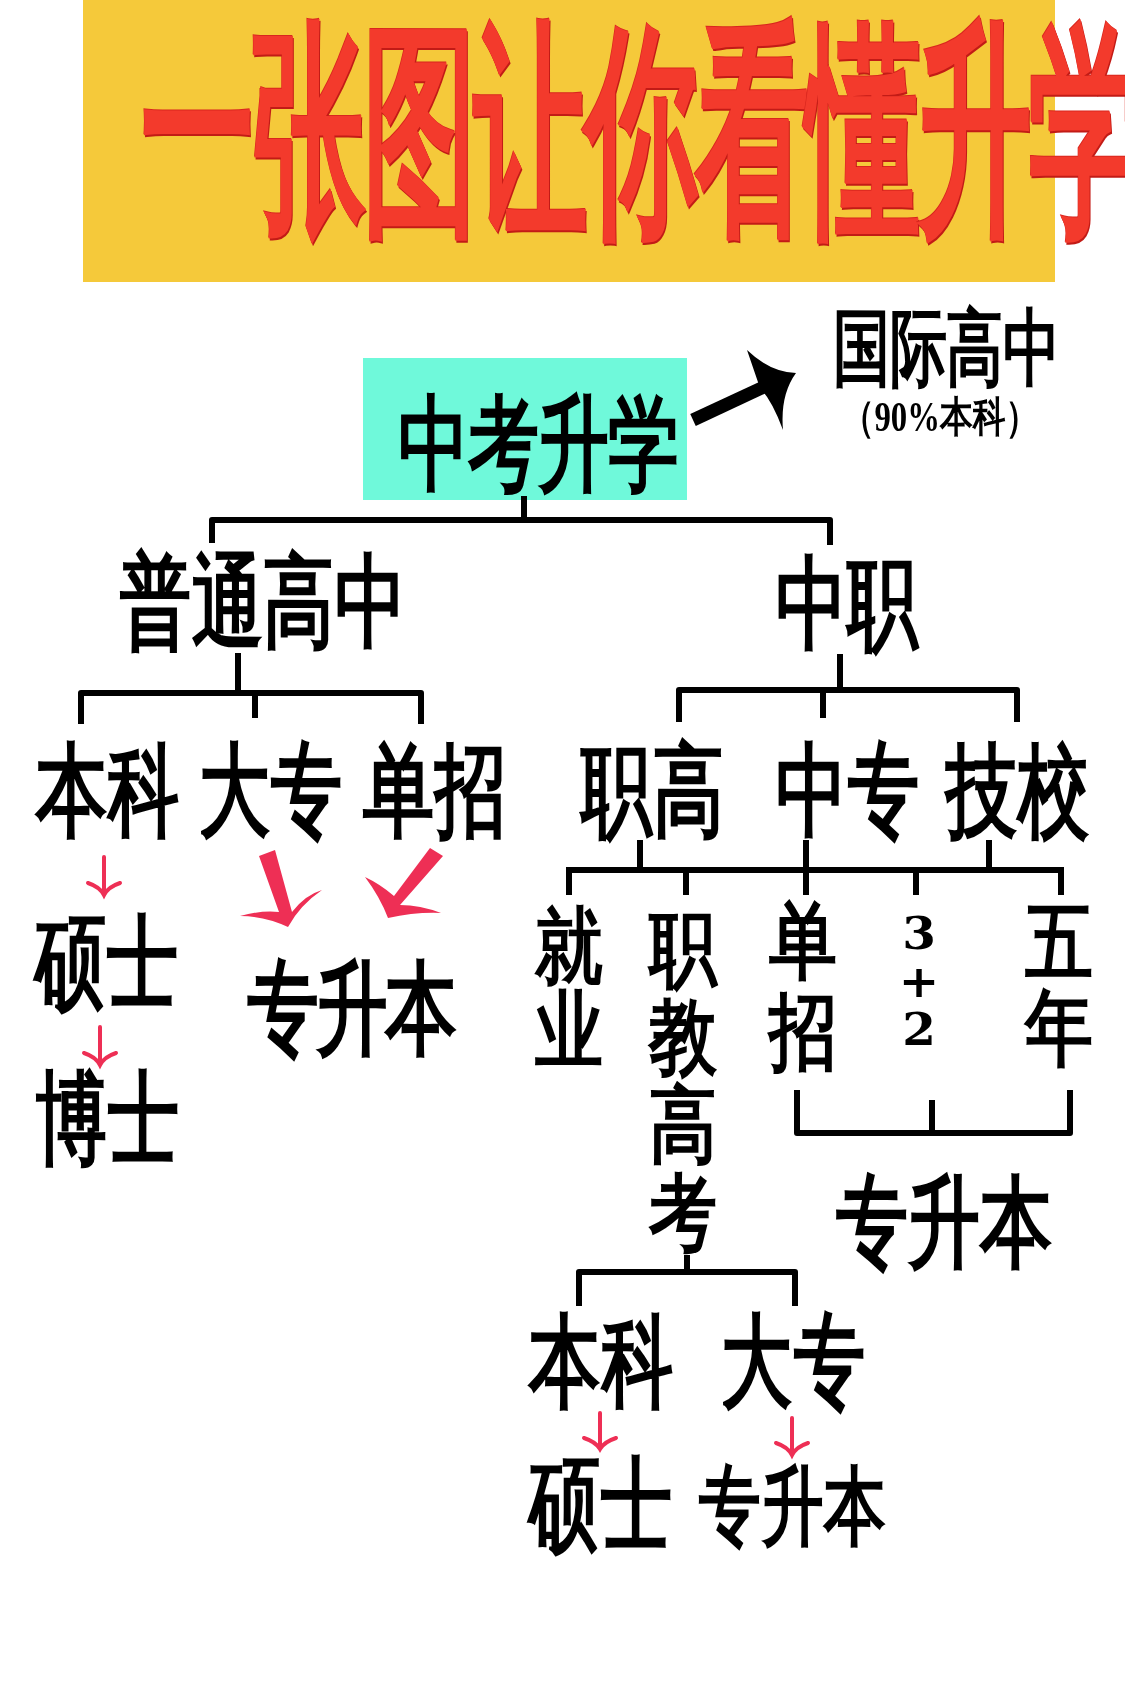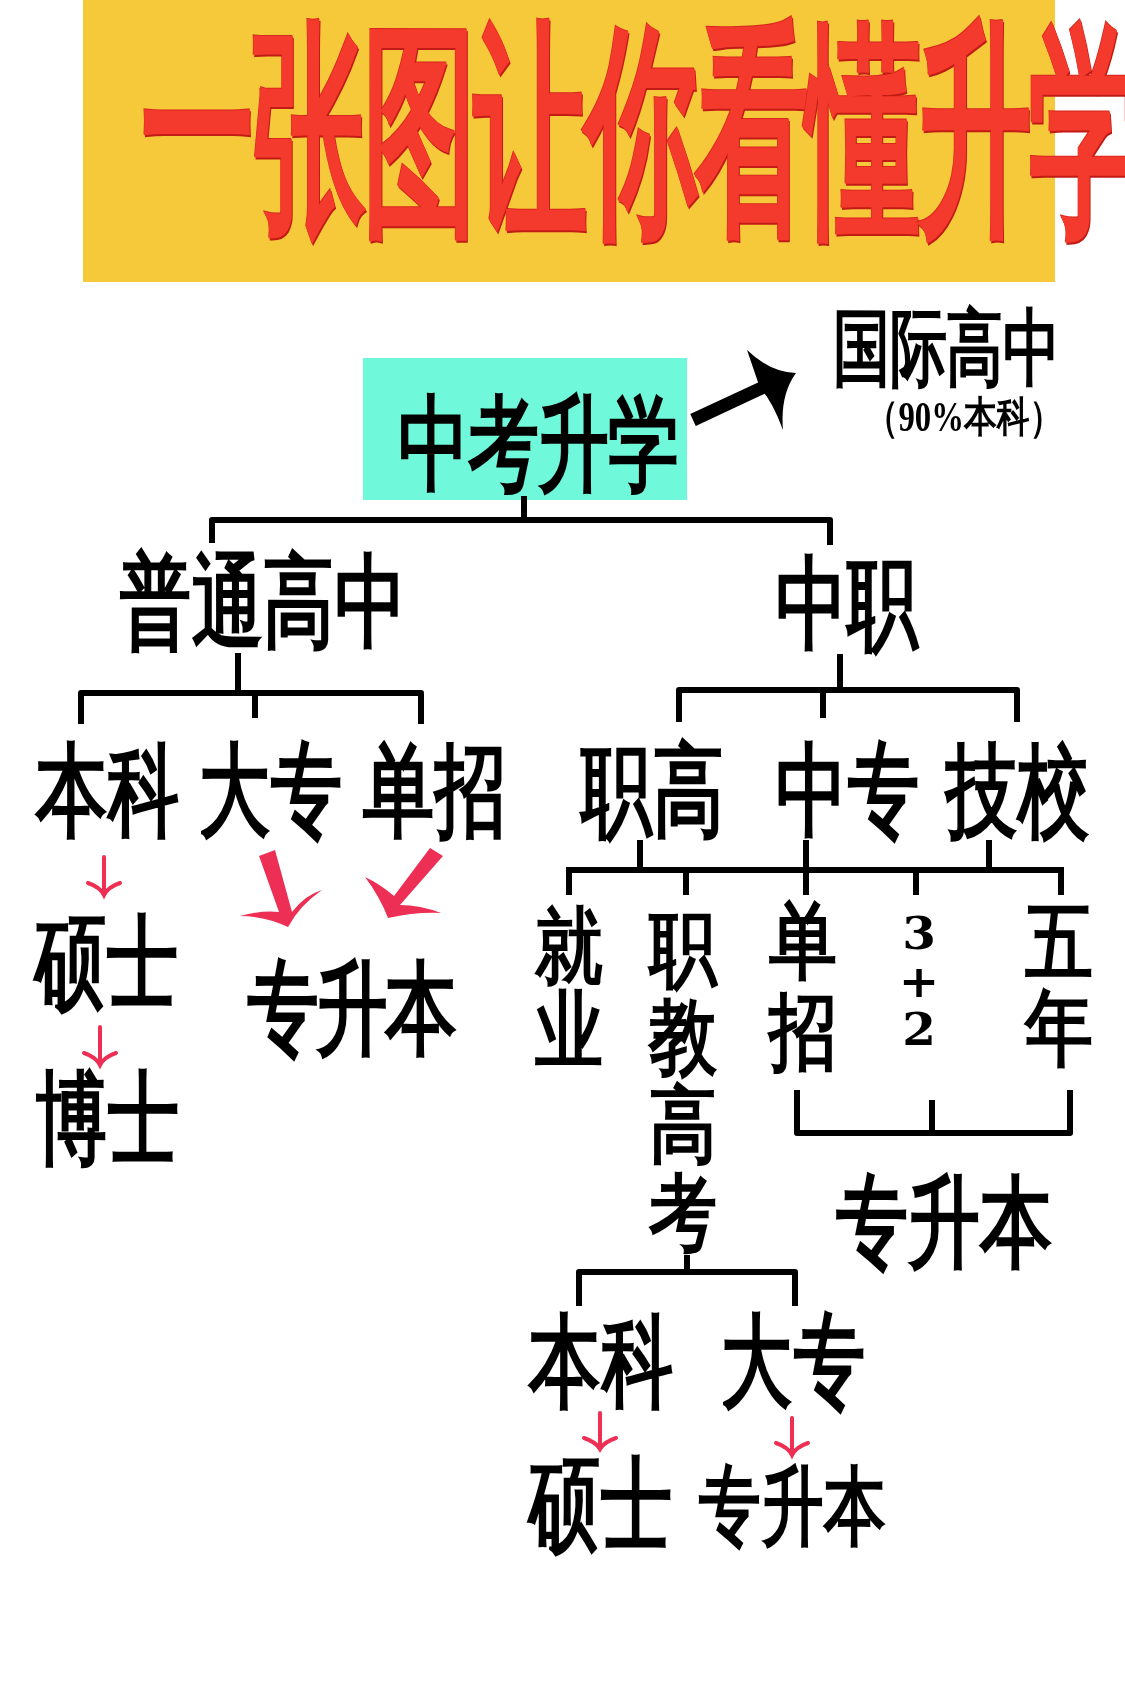--- a/index.html
+++ b/index.html
@@ -21,21 +21,21 @@
   
   .title   { left: 113px; top: 6px;   width: 910px; height: 250px; }
   .title .ch   { width: 111px; font-size: 228px; transform: scaleX(0.5); }
 
   .root    { left: 387px; top: 390px; width: 280px; height: 107px; }
   .root .ch    { width: 70px; font-size: 104px; transform: scaleX(0.68); }
 
   .intl    { left: 824px; top: 305px; width: 226px; height: 85px; }
   .intl .ch    { width: 56px; font-size: 84px; transform: scaleX(0.68); }
 
-  .intl-note { left: 838px; top: 395px; width: 204px; height: 43px; }
+  .intl-note { left: 838px; top: 395px; width: 204px; height: 43px; justify-content: center; }
   .intl-note .ch { font-size: 42px; transform: scaleX(0.78); font-family: "Liberation Serif", "DejaVu Serif", serif; }
 
   .l1      { height: 104px; }
   .l1 .ch  { width: 71px; font-size: 102px; transform: scaleX(0.7); }
   .pt      { left: 109px; top: 550px; width: 286px; }
   .zz      { left: 765px; top: 552px; width: 136px; }
 
   .l2      { height: 104px; }
   .l2 .ch  { width: 72px; font-size: 102px; transform: scaleX(0.7); }
   .bk1 { left: 25px;  top: 739px; width: 143px; }

